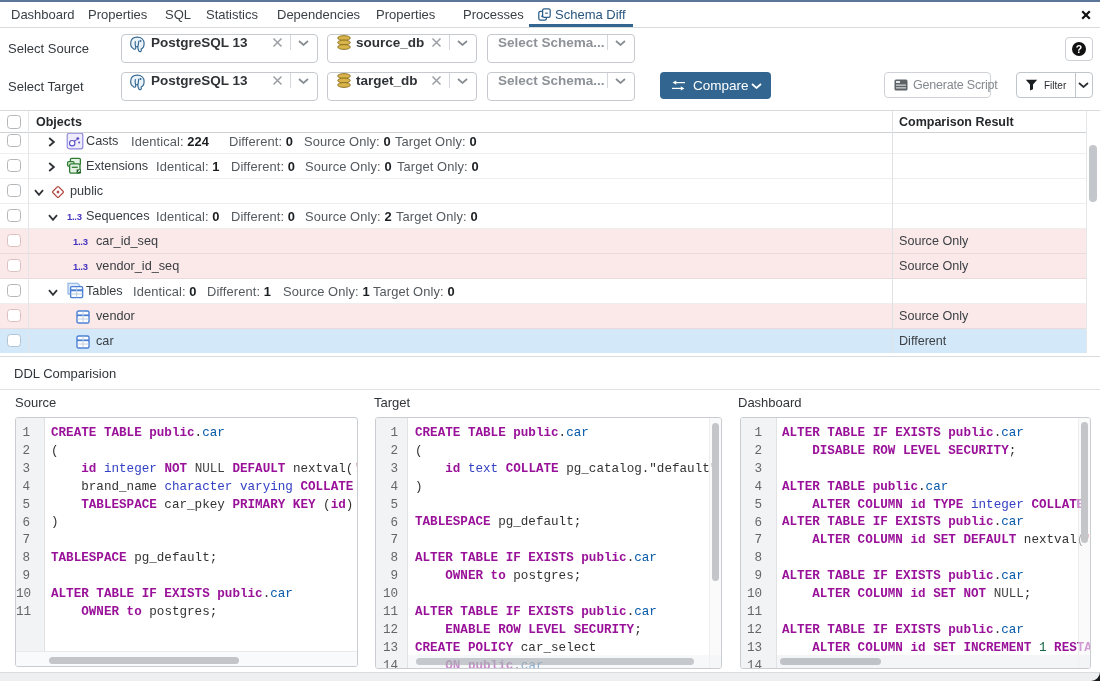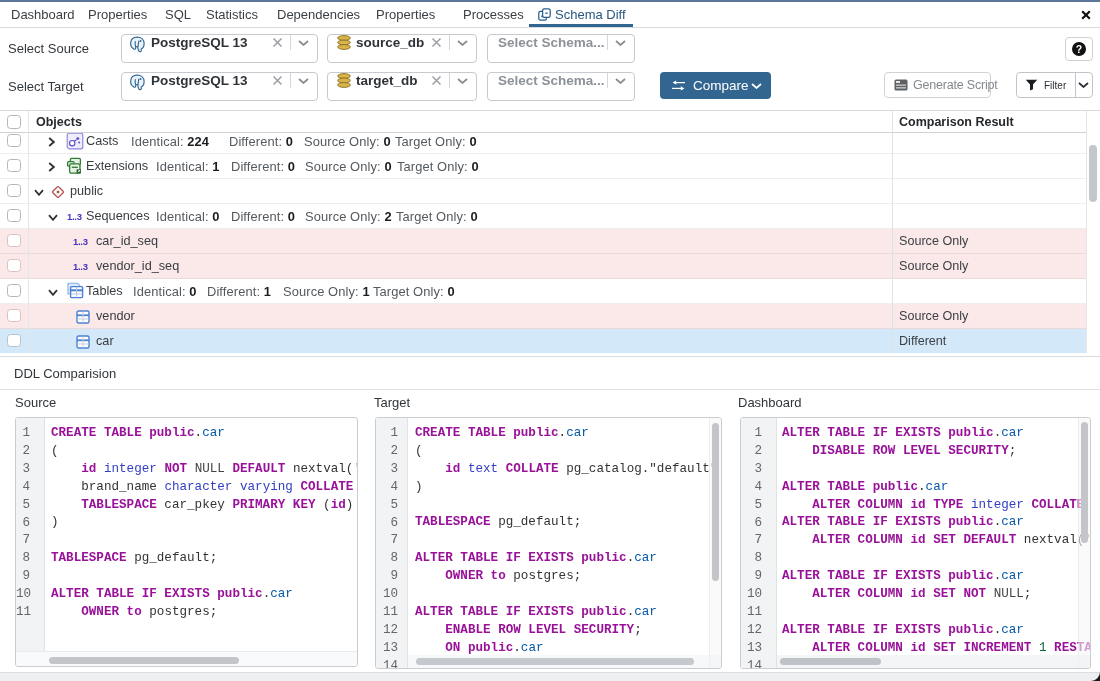--- a/index.html
+++ b/index.html
@@ -412,20 +412,21 @@
       <div>    <span class="k">id</span> <span class="t">text</span> <span class="k">COLLATE</span> pg_catalog."default"</div>
       <div>)</div>
       <div>&nbsp;</div>
       <div><span class="k">TABLESPACE</span> pg_default;</div>
       <div>&nbsp;</div>
       <div><span class="k">ALTER TABLE IF EXISTS public</span>.<span class="v">car</span></div>
       <div>    <span class="k">OWNER</span> <span class="k">to</span> postgres;</div>
       <div>&nbsp;</div>
       <div><span class="k">ALTER TABLE IF EXISTS public</span>.<span class="v">car</span></div>
       <div>    <span class="k">ENABLE ROW LEVEL SECURITY</span>;</div>
+      <div><span class="k">CREATE POLICY</span> car_select</div>
       <div>    <span class="k">ON public</span>.<span class="v">car</span></div>
     </div>
   <div style="position:absolute;right:0;top:0;bottom:0;width:11px;background:rgba(246,247,248,0.6);border-left:1px solid rgba(0,0,0,0.05);"></div>
   <div style="position:absolute;right:2px;top:5px;width:7px;height:158px;background:#c3c5c9;border-radius:4px;"></div>
   <div style="position:absolute;left:32px;right:0;top:237px;height:13px;background:rgba(240,242,244,0.55);"></div>
   <div style="position:absolute;left:40px;top:240px;width:278px;height:7px;background:rgba(163,168,175,0.6);border-radius:4px;"></div>
 </div>
 
 <div class="pane" style="left:740px;top:417px;width:351px;height:252px;">
   <div class="gut" style="width:35px;"></div>

